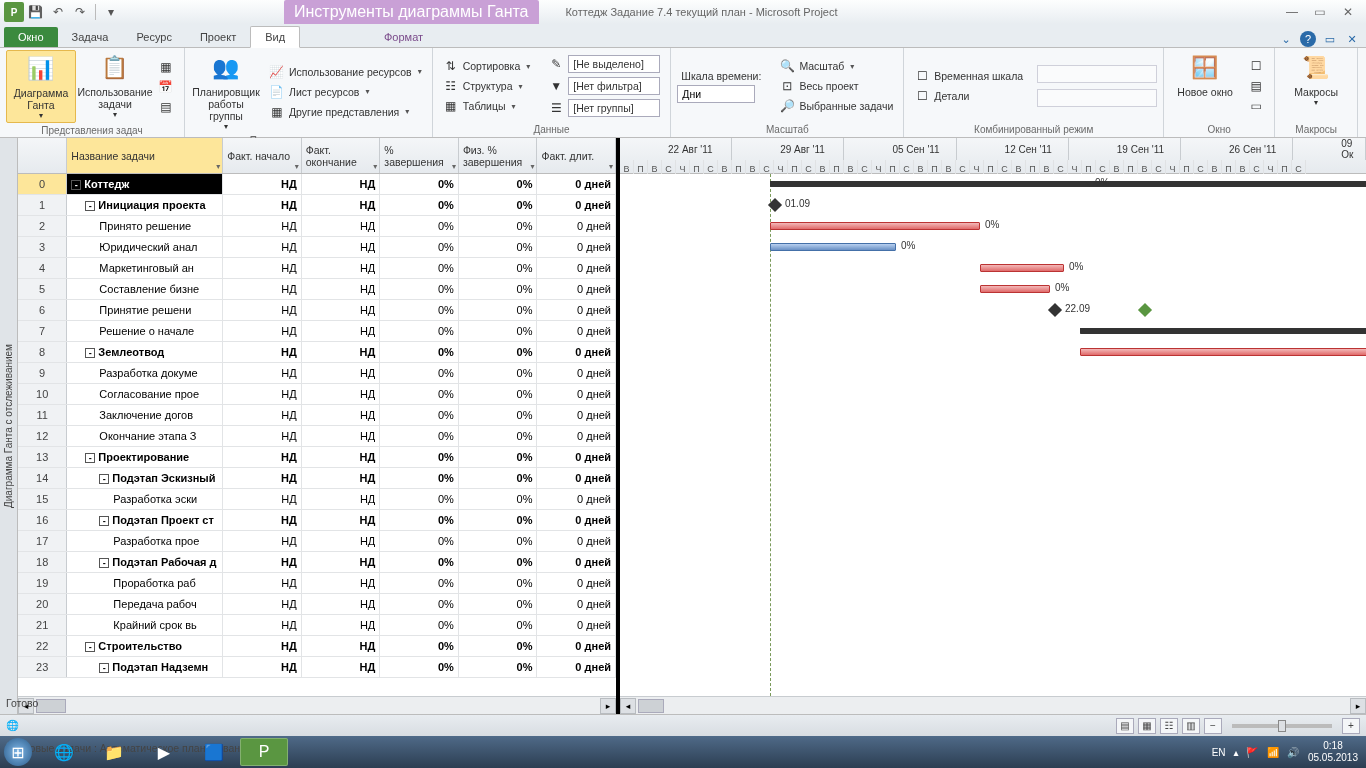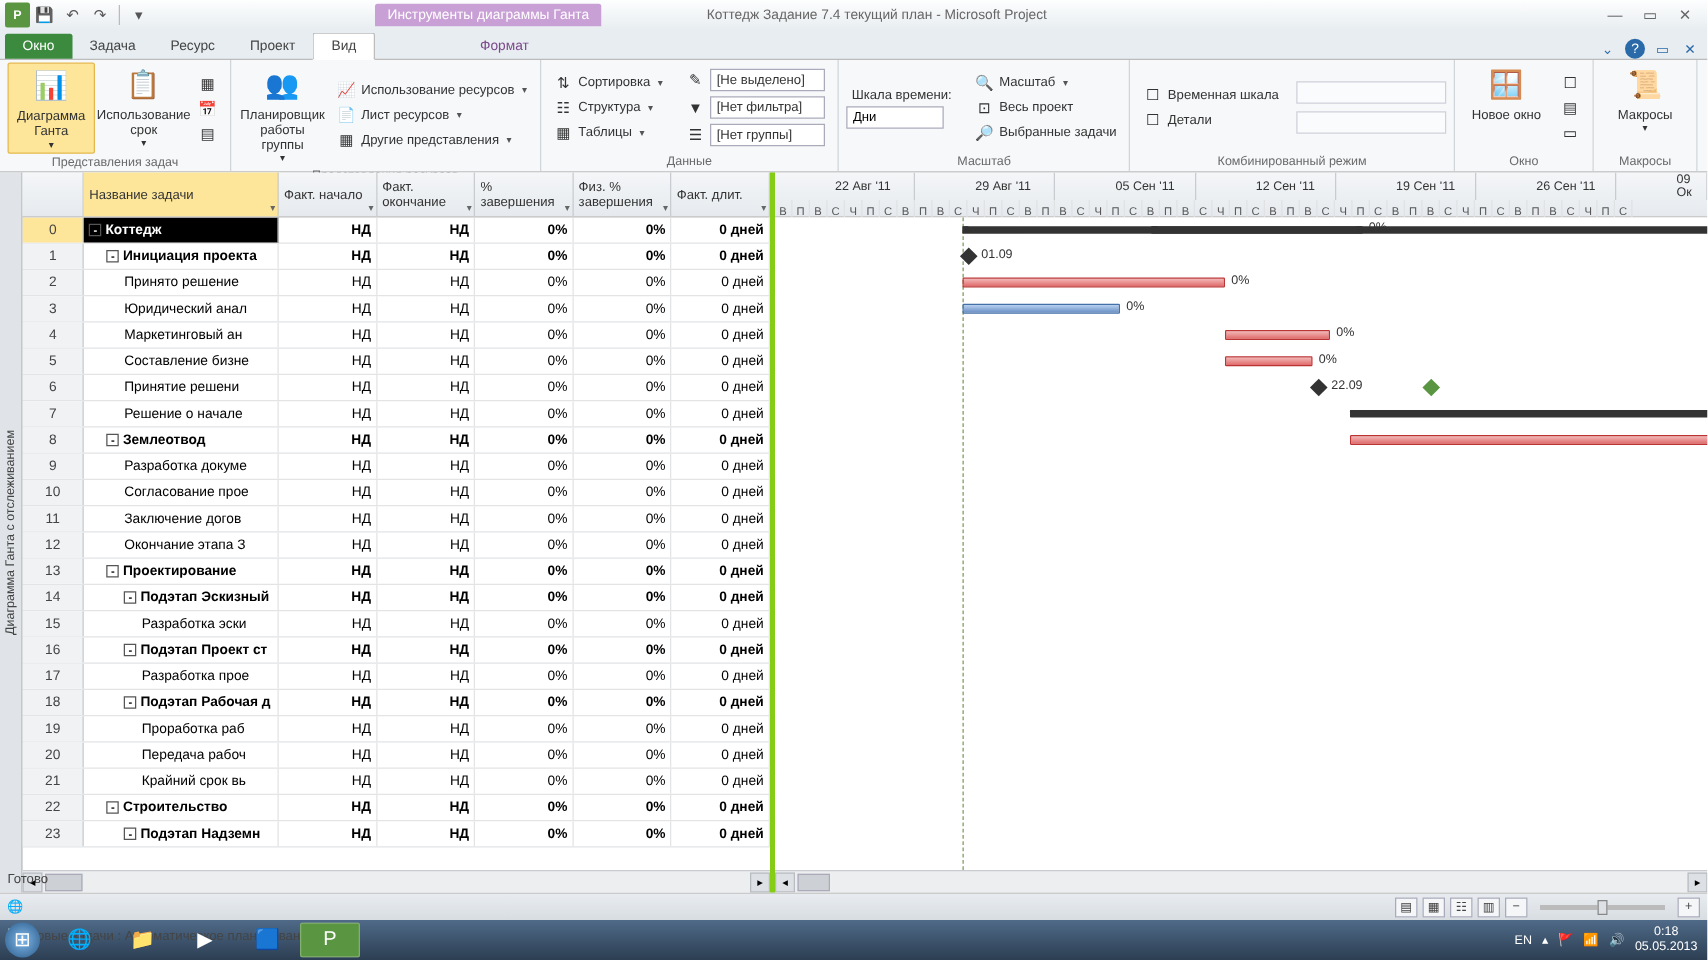--- a/index.html
+++ b/index.html
@@ -5,21 +5,21 @@
 * { box-sizing: border-box; margin: 0; padding: 0; font-family: "Segoe UI", Tahoma, sans-serif; }
 html, body { width: 1366px; height: 768px; overflow: hidden; background: #fff; }
 
 
 .titlebar { height: 24px; background: linear-gradient(#fdfefe, #e8edf1); display: flex; align-items: center; font-size: 11px; color: #555; }
 .qat { display: flex; align-items: center; padding-left: 4px; gap: 2px; }
 .qat-btn { width: 20px; height: 20px; display: flex; align-items: center; justify-content: center; font-size: 12px; cursor: pointer; }
 .qat-btn.project-icon { background: #5a9641; color: #fff; border-radius: 2px; font-weight: bold; font-size: 10px; }
 .qat-sep { width: 1px; height: 16px; background: #bbb; margin: 0 3px; }
 .title-center { flex: 1; text-align: center; display: flex; justify-content: center; align-items: center; gap: 40px; }
-.gantt-tools-tab { background: #c9a0d6; color: #fff; padding: 3px 10px; font-size: 11px; border-radius: 2px 2px 0 0; margin-left: 200px; position: absolute; left: 100px; }
+.gantt-tools-tab { background: #c9a0d6; color: #fff; padding: 3px 10px; font-size: 16px; border-radius: 2px 2px 0 0; margin-left: 200px; position: absolute; left: 84px; }
 .title-text { color: #666; }
 .win-controls { display: flex; gap: 8px; padding-right: 8px; }
 .win-btn { width: 20px; height: 16px; display: flex; align-items: center; justify-content: center; cursor: pointer; color: #666; font-size: 12px; }
 
 
 .ribbon-tabs-row { height: 24px; display: flex; align-items: flex-end; border-bottom: 1px solid #bcbcbc; background: #e8edf1; position: relative; }
 .file-tab { background: #3b8a3e; color: #fff; padding: 4px 14px; font-size: 11px; margin-left: 4px; border-radius: 2px 2px 0 0; cursor: pointer; }
 .ribbon-tab { padding: 4px 14px; font-size: 11px; color: #444; cursor: pointer; }
 .ribbon-tab.active { background: #fff; border: 1px solid #bcbcbc; border-bottom: 1px solid #fff; margin-bottom: -1px; border-radius: 2px 2px 0 0; }
 .format-tab { padding: 4px 14px; font-size: 11px; color: #7a4a8a; cursor: pointer; position: absolute; left: 370px; }
@@ -39,21 +39,21 @@
 .small-btn .icon { width: 16px; height: 16px; display: inline-flex; align-items: center; justify-content: center; font-size: 12px; }
 .small-btn .dd { font-size: 8px; color: #555; margin-left: 2px; }
 .combo { height: 18px; border: 1px solid #aab; background: #fff; font-size: 10.5px; padding: 0 4px; display: flex; align-items: center; cursor: pointer; }
 .label-txt { font-size: 10.5px; color: #333; padding: 1px 4px; white-space: nowrap; }
 
 
 .work-area { display: flex; height: 576px; }
 .vtab { width: 18px; background: #e0e4e8; border-right: 1px solid #bcbcbc; display: flex; align-items: center; justify-content: center; }
 .vtab span { writing-mode: vertical-rl; transform: rotate(180deg); font-size: 10px; color: #444; white-space: nowrap; }
 
-.grid-pane { width: 602px; display: flex; flex-direction: column; border-right: 4px solid #84cc16; }
+.grid-pane { width: 602px; display: flex; flex-direction: column; border-right: 4px solid #000000; }
 .grid-header { display: flex; height: 36px; background: linear-gradient(#f4f6f8, #e6eaee); border-bottom: 1px solid #bcbcbc; }
 .grid-header .hcell { border-right: 1px solid #c8ccd0; font-size: 10.5px; color: #333; display: flex; align-items: center; padding: 0 4px; position: relative; }
 .hcell .filter { position: absolute; right: 2px; bottom: 2px; font-size: 8px; color: #666; cursor: pointer; }
 .hcell.sel { background: #fde69a; }
 .grid-body { flex: 1; overflow: hidden; }
 .grid-row { display: flex; height: 21px; border-bottom: 1px solid #e2e4e6; font-size: 11px; }
 .gcell { border-right: 1px solid #e2e4e6; padding: 0 4px; display: flex; align-items: center; overflow: hidden; white-space: nowrap; }
 .gcell.rownum { width: 56px; justify-content: center; background: #f0f2f4; color: #444; border-right: 1px solid #c8ccd0; }
 .gcell.rownum.sel { background: #fde69a; }
 .gcell.name { width: 180px; }
@@ -147,21 +147,21 @@
 <div class="ribbon">
   <div class="ribbon-group">
     <div class="ribbon-group-body">
       <div class="big-btn active">
         <div class="icon">📊</div>
         <span>Диаграмма Ганта</span>
         <span style="font-size:8px;">▾</span>
       </div>
       <div class="big-btn">
         <div class="icon">📋</div>
-        <span>Использование срок</span>
+        <span>Использование задачи</span>
         <span style="font-size:8px;">▾</span>
       </div>
       <div class="small-btns">
         <div class="small-btn">
             <span class="icon">▦</span>
           </div>
         <div class="small-btn">
             <span class="icon">📅</span>
           </div>
         <div class="small-btn">

